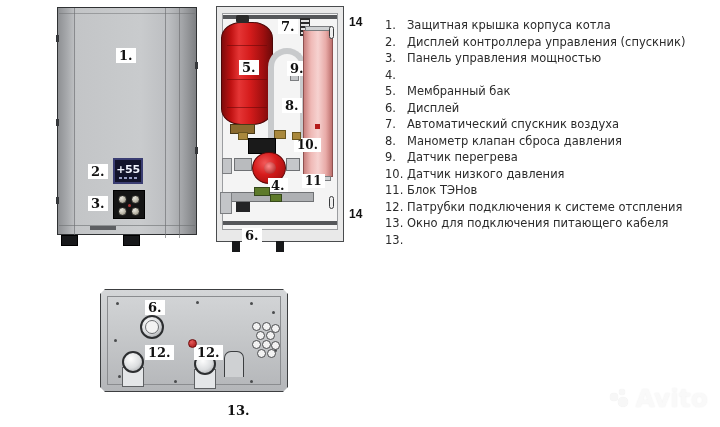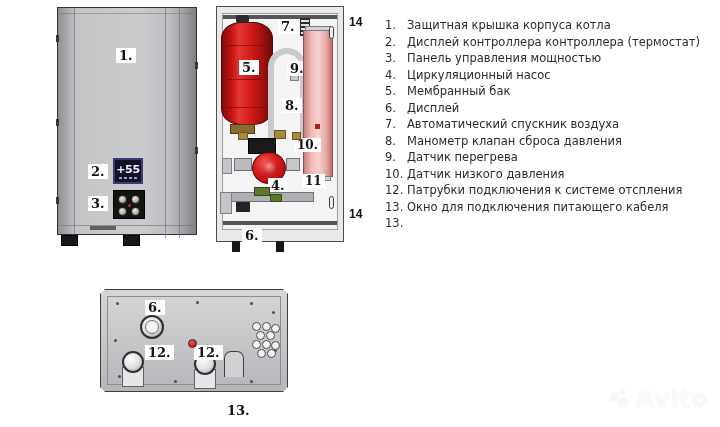--- a/index.html
+++ b/index.html
@@ -336,29 +336,28 @@
   </div>
   <div class="chip" style="left:224px;top:403px;font-size:13px;">13.</div>
 
   <div id="legend">
     <div class="leg-row">
       <span class="leg-num">1.</span>
       <span class="leg-txt">Защитная крышка корпуса котла</span>
     </div>
     <div class="leg-row">
       <span class="leg-num">2.</span>
-      <span class="leg-txt">Дисплей контроллера контроллера (термостат)</span>
+      <span class="leg-txt">Дисплей контроллера управления (спускник)</span>
     </div>
     <div class="leg-row">
       <span class="leg-num">3.</span>
       <span class="leg-txt">Панель управления мощностью</span>
     </div>
     <div class="leg-row">
       <span class="leg-num">4.</span>
-      <span class="leg-txt">Циркуляционный насос</span>
     </div>
     <div class="leg-row">
       <span class="leg-num">5.</span>
       <span class="leg-txt">Мембранный бак</span>
     </div>
     <div class="leg-row">
       <span class="leg-num">6.</span>
       <span class="leg-txt">Дисплей</span>
     </div>
     <div class="leg-row">
@@ -369,20 +368,24 @@
       <span class="leg-num">8.</span>
       <span class="leg-txt">Манометр клапан сброса давления</span>
     </div>
     <div class="leg-row">
       <span class="leg-num">9.</span>
       <span class="leg-txt">Датчик перегрева</span>
     </div>
     <div class="leg-row">
       <span class="leg-num">10.</span>
       <span class="leg-txt">Датчик низкого давления</span>
+    </div>
+    <div class="leg-row">
+      <span class="leg-num">11.</span>
+      <span class="leg-txt">Блок ТЭНов</span>
     </div>
     <div class="leg-row">
       <span class="leg-num">12.</span>
       <span class="leg-txt">Патрубки подключения к системе отспления</span>
     </div>
     <div class="leg-row">
       <span class="leg-num">13.</span>
       <span class="leg-txt">Окно для подключения питающего кабеля</span>
     </div>
     <div class="leg-row">

